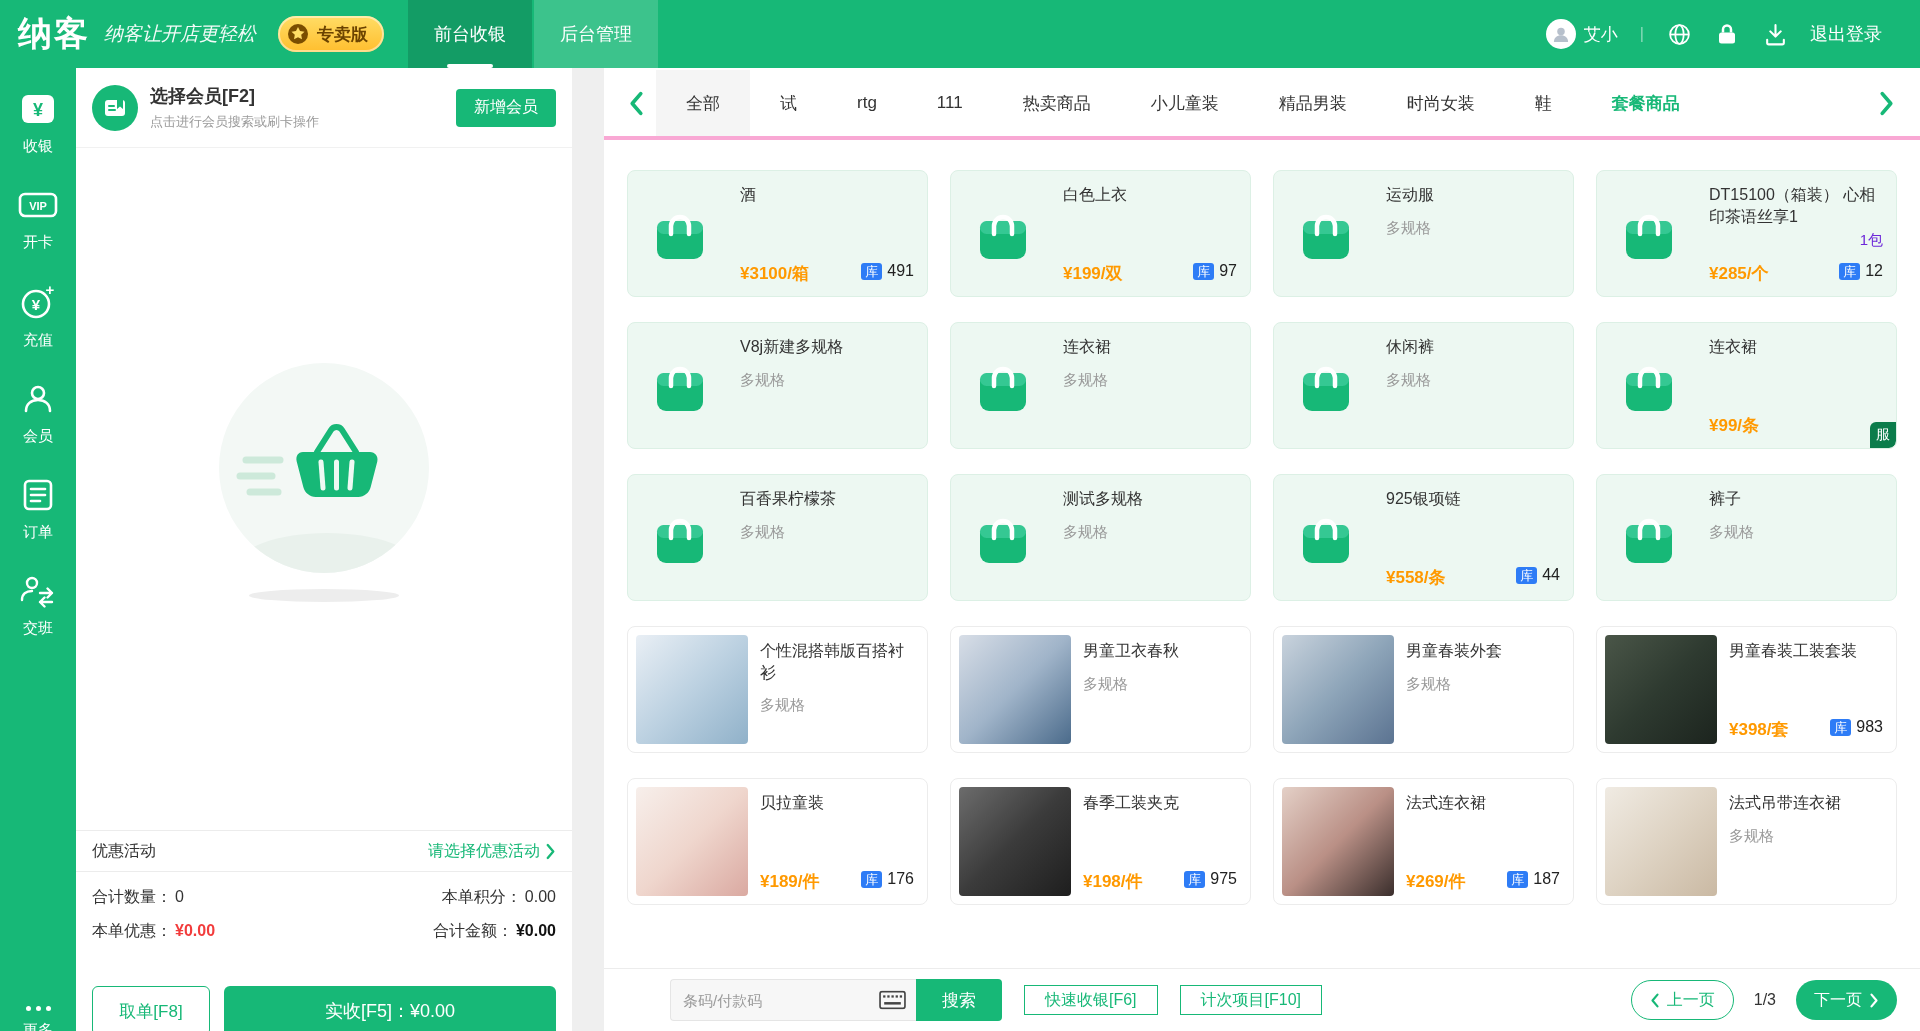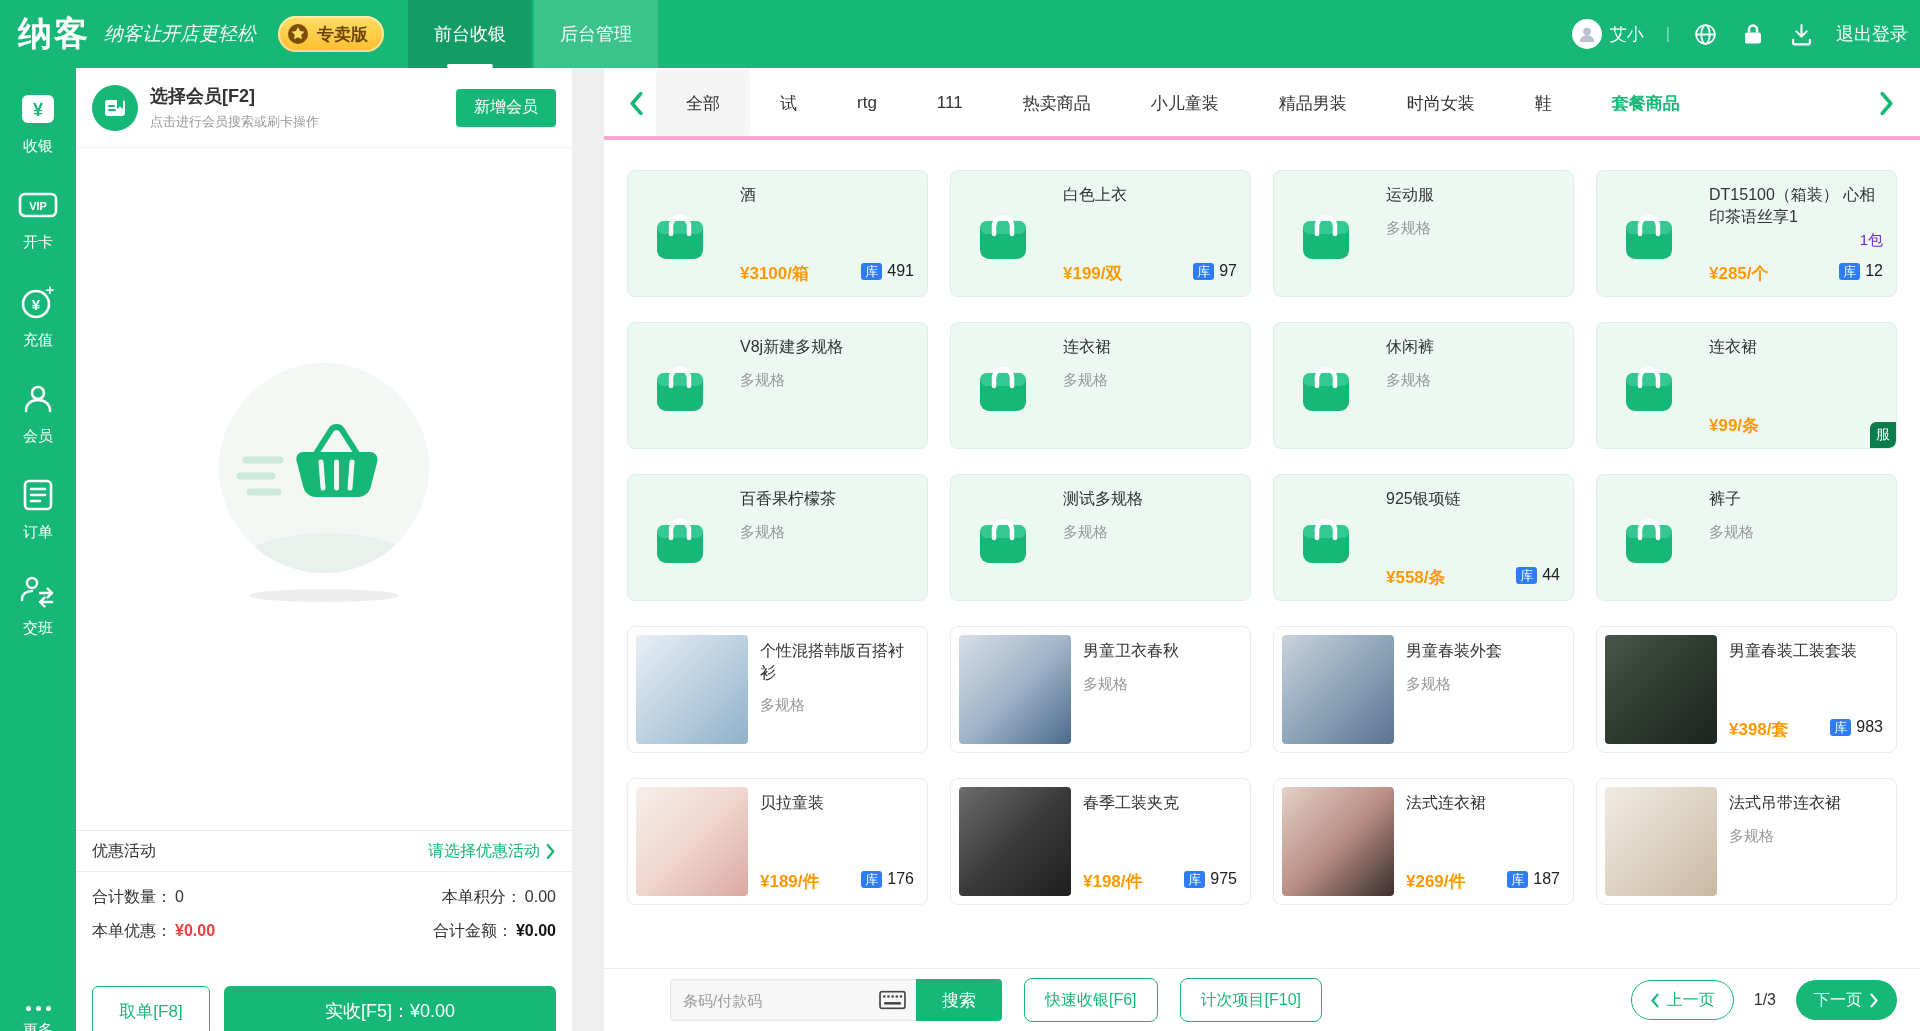--- a/index.html
+++ b/index.html
@@ -16,21 +16,21 @@
   .slogan{ font-size:19px; font-style:italic; opacity:.95; font-family:"DejaVu Serif","Liberation Serif",serif; }
   .edition-badge{ margin-left:22px; height:36px; border-radius:18px; display:flex; align-items:center; gap:8px;
     padding:0 16px 0 9px; background:linear-gradient(180deg,#ffdd66,#ffbe2e); color:#6b4300;
     font-weight:700; font-size:17px; box-shadow:inset 0 0 0 2px rgba(255,255,255,.45); cursor:pointer;}
   .top-tabs{ display:flex; margin-left:24px; height:68px; }
   .top-tab{ height:68px; padding:0 26px; display:flex; align-items:center; font-size:18px;
     position:relative; cursor:pointer; background:rgba(255,255,255,.16); margin-right:2px;}
   .top-tab.active{ background:rgba(0,0,0,.15); }
   .top-tab.active::after{ content:''; position:absolute; bottom:0; left:50%; transform:translateX(-50%);
     width:46px; height:4px; background:#fff; border-radius:2px; }
-  .header-right{ margin-left:auto; display:flex; align-items:center; gap:22px; padding-right:12px; }
+  .header-right{ margin-left:auto; display:flex; align-items:center; gap:22px; padding-right:38px; }
   .user-chip{ display:flex; align-items:center; gap:8px; cursor:pointer; }
   .avatar{ width:30px; height:30px; border-radius:50%; background:#fff; display:flex;
     align-items:center; justify-content:center; overflow:hidden; }
   .user-name{ font-size:17px; }
   .hdr-divider{ opacity:.5; font-size:16px; }
   .hdr-icon{ width:26px; height:26px; display:flex; align-items:center; justify-content:center; cursor:pointer; }
   .logout{ font-size:18px; cursor:pointer; }
   
   .sidebar{ position:absolute; left:0; top:68px; bottom:0; width:76px; background:var(--primary);
     display:flex; flex-direction:column; align-items:center; padding-top:14px; color:#fff;
@@ -106,22 +106,22 @@
   
   .footer-bar{ position:absolute; left:0; right:0; bottom:0; height:63px; border-top:1px solid #ececec;
     background:#fff; display:flex; align-items:center; padding:0 23px; }
   .search-wrap{ position:relative; width:246px; flex-shrink:0;margin-left:43px; }
   .search-input{ width:100%; height:42px; background:#f7f7f7; border:1px solid #e5e5e5; border-right:none;
     border-radius:4px 0 0 4px; padding:0 44px 0 12px; font-size:15px; color:#333; outline:none; }
   .search-input::placeholder{ color:#9a9a9a; }
   .kb-icon{ position:absolute; right:10px; top:50%; transform:translateY(-50%); cursor:pointer; display:flex; }
   .search-btn{ height:42px; width:86px; background:var(--primary); color:#fff; border:none;
     border-radius:0 4px 4px 0; font-size:17px; cursor:pointer; flex-shrink:0; }
-  .fbtn{ height:44px; padding:0 20px; border:1px solid var(--primary); color:var(--primary);
-    background:#fff; border-radius:8px; font-size:16px; margin-left:22px; cursor:pointer; white-space:nowrap; }
+  .fbtn{ height:30px; padding:0 20px; border:1px solid var(--primary); color:var(--primary);
+    background:#fff; border-radius:0; font-size:16px; margin-left:22px; cursor:pointer; white-space:nowrap; }
   .pager{ margin-left:auto; display:flex; align-items:center; gap:20px; }
   .page-btn{ height:40px; padding:0 18px; border-radius:20px; font-size:16px; display:flex;
     align-items:center; gap:7px; cursor:pointer; }
   .page-btn svg{ width:10px; height:15px; }
   .page-btn.prev{ border:1px solid var(--primary); color:var(--primary); background:#fff; }
   .page-btn.next{ background:var(--primary); color:#fff; border:none; }
   .page-num{ font-size:16px; color:#333; }
 </style>
 </head>
 <body>

